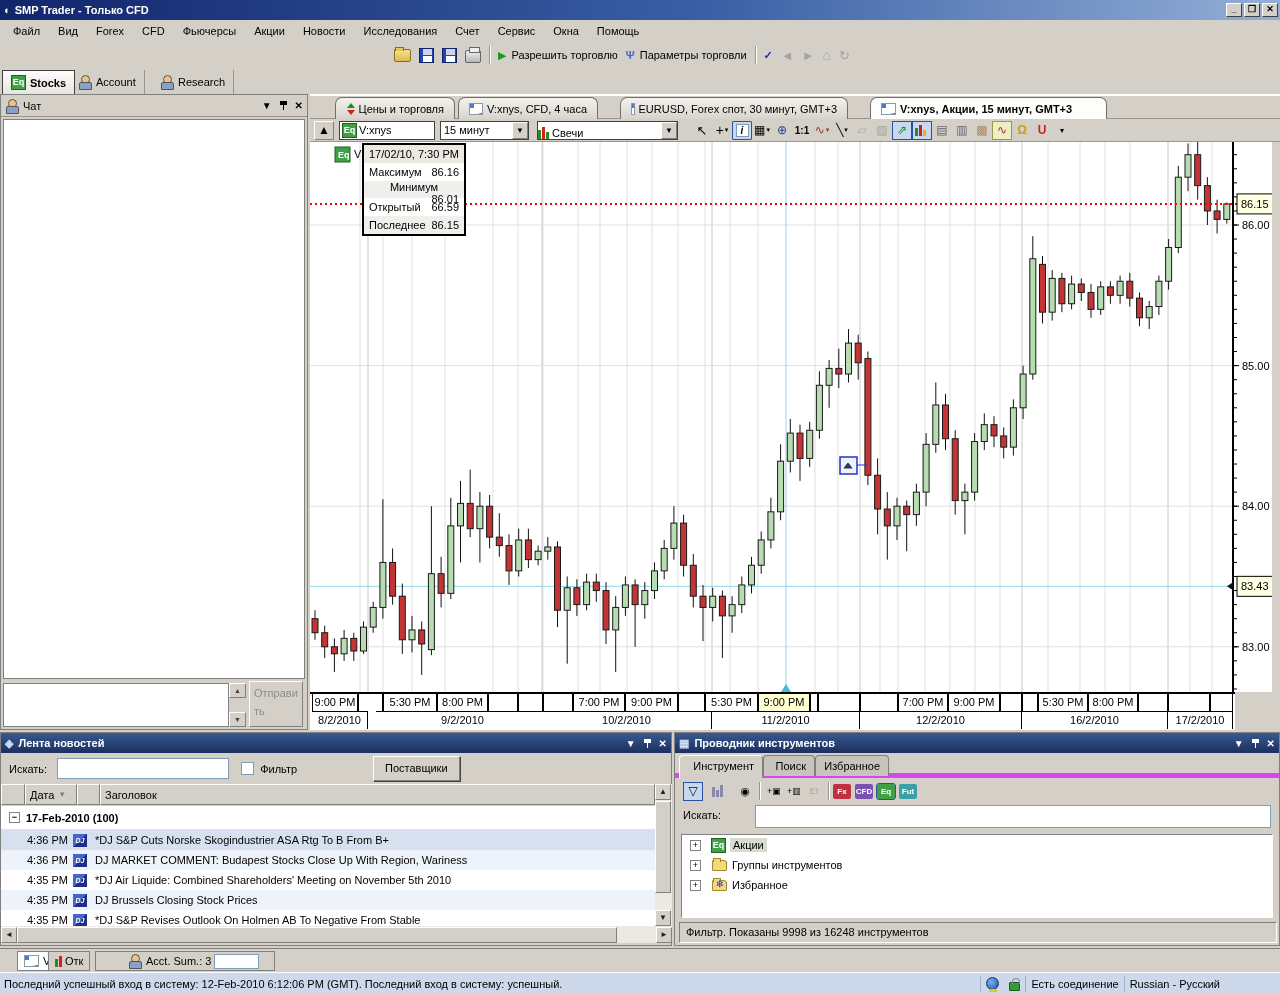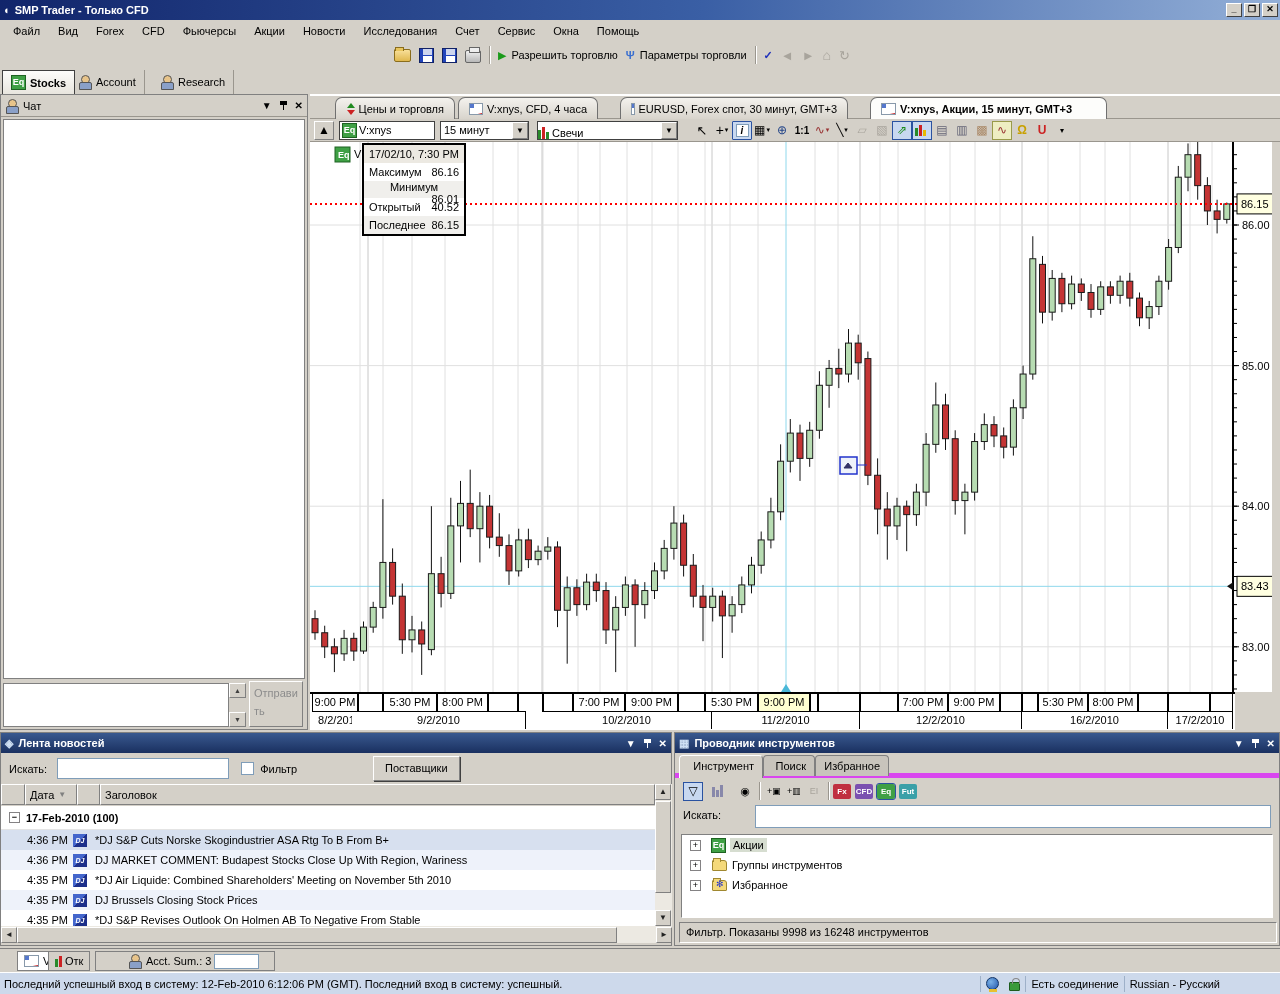--- a/index.html
+++ b/index.html
@@ -573,21 +573,21 @@
 <div class="tt-row" style="background: rgb(255, 255, 255);">
       <span>Максимум</span>
       <span class="v">86.16</span>
     </div>
     <div class="tt-row" style="background: rgb(240, 239, 236); flex-direction: column;">
       <span>Минимум</span>
       <span class="v">86.01</span>
     </div>
     <div class="tt-row" style="background: rgb(255, 255, 255);">
       <span>Открытый</span>
-      <span class="v">40.52</span>
+      <span class="v">66.59</span>
     </div>
     <div class="tt-row" style="background: rgb(240, 239, 236);">
       <span>Последнее</span>
       <span class="v">86.15</span>
     </div>
   </div>
 
 <div class="abs" id="timeaxis">
     <div class="tcell" style="left: 2px; width: 46px;">9:00 PM</div>
     <div class="tcell" style="left: 48px; width: 25px;"></div>
@@ -607,21 +607,21 @@
     <div class="tcell" style="left: 588px; width: 50px;">7:00 PM</div>
     <div class="tcell" style="left: 638px; width: 52px;">9:00 PM</div>
     <div class="tcell" style="left: 690px; width: 22px;"></div>
     <div class="tcell" style="left: 712px; width: 16px;"></div>
     <div class="tcell" style="left: 728px; width: 50px;">5:30 PM</div>
     <div class="tcell" style="left: 778px; width: 50px;">8:00 PM</div>
     <div class="tcell" style="left: 828px; width: 30px;"></div>
     <div class="tcell" style="left: 858px; width: 42px;"></div>
     <div class="tcell" style="left: 900px; width: 23px;"></div>
     <div class="dcell" style="left: 2px; width: 56px;">8/2/2010</div>
-    <div class="dcell" style="left: 42px; width: 174px;">9/2/2010</div>
+    <div class="dcell" style="left: 66px; width: 174px;">9/2/2010</div>
     <div class="dcell" style="left: 232px; width: 170px;">10/2/2010</div>
     <div class="dcell" style="left: 402px; width: 148px;">11/2/2010</div>
     <div class="dcell" style="left: 550px; width: 162px;">12/2/2010</div>
     <div class="dcell" style="left: 712px; width: 146px;">16/2/2010</div>
     <div class="dcell" style="left: 858px; width: 65px;">17/2/2010</div>
   </div>
 <div class="abs" id="axis-under"></div>
 
 <div class="abs" id="news-panel">
   <div class="dockhead-blue">

